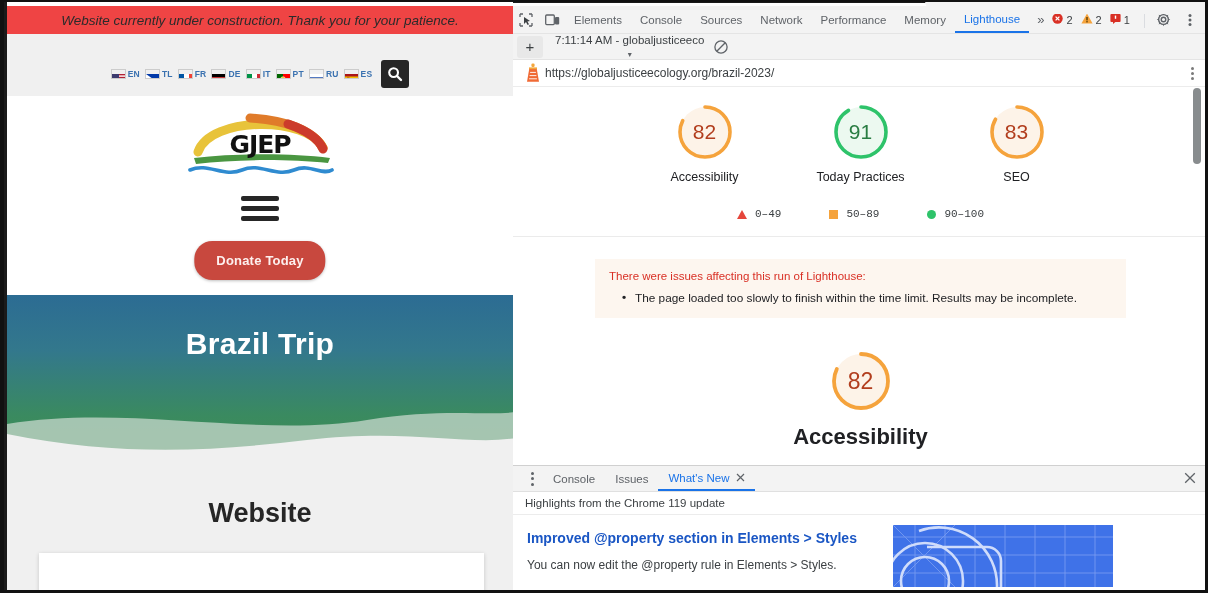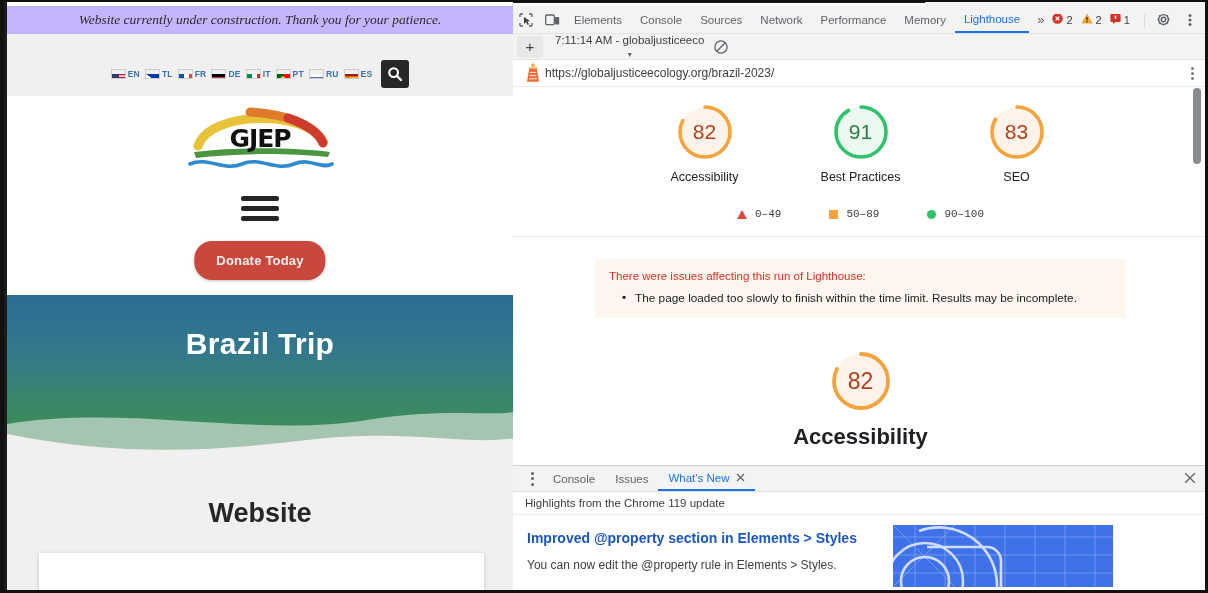--- a/index.html
+++ b/index.html
@@ -21,22 +21,22 @@
     width: 509px; height: 593px;
     background: #f0f0f0;
     overflow: hidden;
     border-left: 3px solid #1b1b1b;
   }
   #page-top-white {
     position:absolute; left:0; top:0; width:100%; height:6px; background:#ffffff;
   }
   .notice-bar {
     position: absolute; left: 0; top: 6px; width: 100%; height: 28px;
-    background: #c4b5fd;
-    display: flex; align-items: center; justify-content: center; font-family: Liberation Serif, serif;
+    background: #ef4444;
+    display: flex; align-items: center; justify-content: center;
   }
   .notice-bar span {
     font-style: italic; font-size: 13.5px; color: #2b2b2b;
   }
   .lang-bar {
     position: absolute; left: 0; top: 55px; width: 100%; height: 38px;
     display: flex; align-items: center; justify-content: center;
     gap: 0px;
   }
   .lang-item {
@@ -53,21 +53,21 @@
   .search-btn {
     width: 28px; height: 28px; background: #262626; border-radius: 3px;
     display:flex; align-items:center; justify-content:center; margin-left:4px;
     flex: none;
   }
   .search-btn svg { display:block; }
 
   .logo-wrap {
     position: absolute; left: 0; top: 96px; width: 100%; height: 84px;
     background: #ffffff;
-    display: flex; align-items: center; justify-content: center;
+    display: flex; align-items: flex-end; justify-content: center;
   }
   .logo { position: relative; width: 160px; height: 72px; }
   .logo svg { position:absolute; left:0; top:0; }
   .logo-text {
     position:absolute; left:0; top:22px; width:100%; text-align:center;
     font-family: "DejaVu Sans", sans-serif;
     font-weight:700; font-size:25px; color:#111; letter-spacing:-1px;
   }
 
   .white-block {
@@ -512,21 +512,21 @@
           <div class="gauge-label">Accessibility</div>
         </div>
         <div class="gauge">
           <div class="ring">
             <svg width="58" height="58" viewBox="0 0 58 58">
               <circle cx="29" cy="29" r="25" fill="#ecf9f0"></circle>
               <circle cx="29" cy="29" r="25" fill="none" stroke="#2ec36a" stroke-width="3.6" stroke-dasharray="143 157.1" stroke-linecap="round"></circle>
             </svg>
             <div class="val" style="color:#2a7d43">91</div>
           </div>
-          <div class="gauge-label">Best Practices</div>
+          <div class="gauge-label">Today Practices</div>
         </div>
         <div class="gauge">
           <div class="ring">
             <svg width="58" height="58" viewBox="0 0 58 58">
               <circle cx="29" cy="29" r="25" fill="#fdf3e8"></circle>
               <circle cx="29" cy="29" r="25" fill="none" stroke="#f5a33c" stroke-width="3.6" stroke-dasharray="130.4 157.1" stroke-linecap="round"></circle>
             </svg>
             <div class="val" style="color:#b23e1e">83</div>
           </div>
           <div class="gauge-label">SEO</div>

